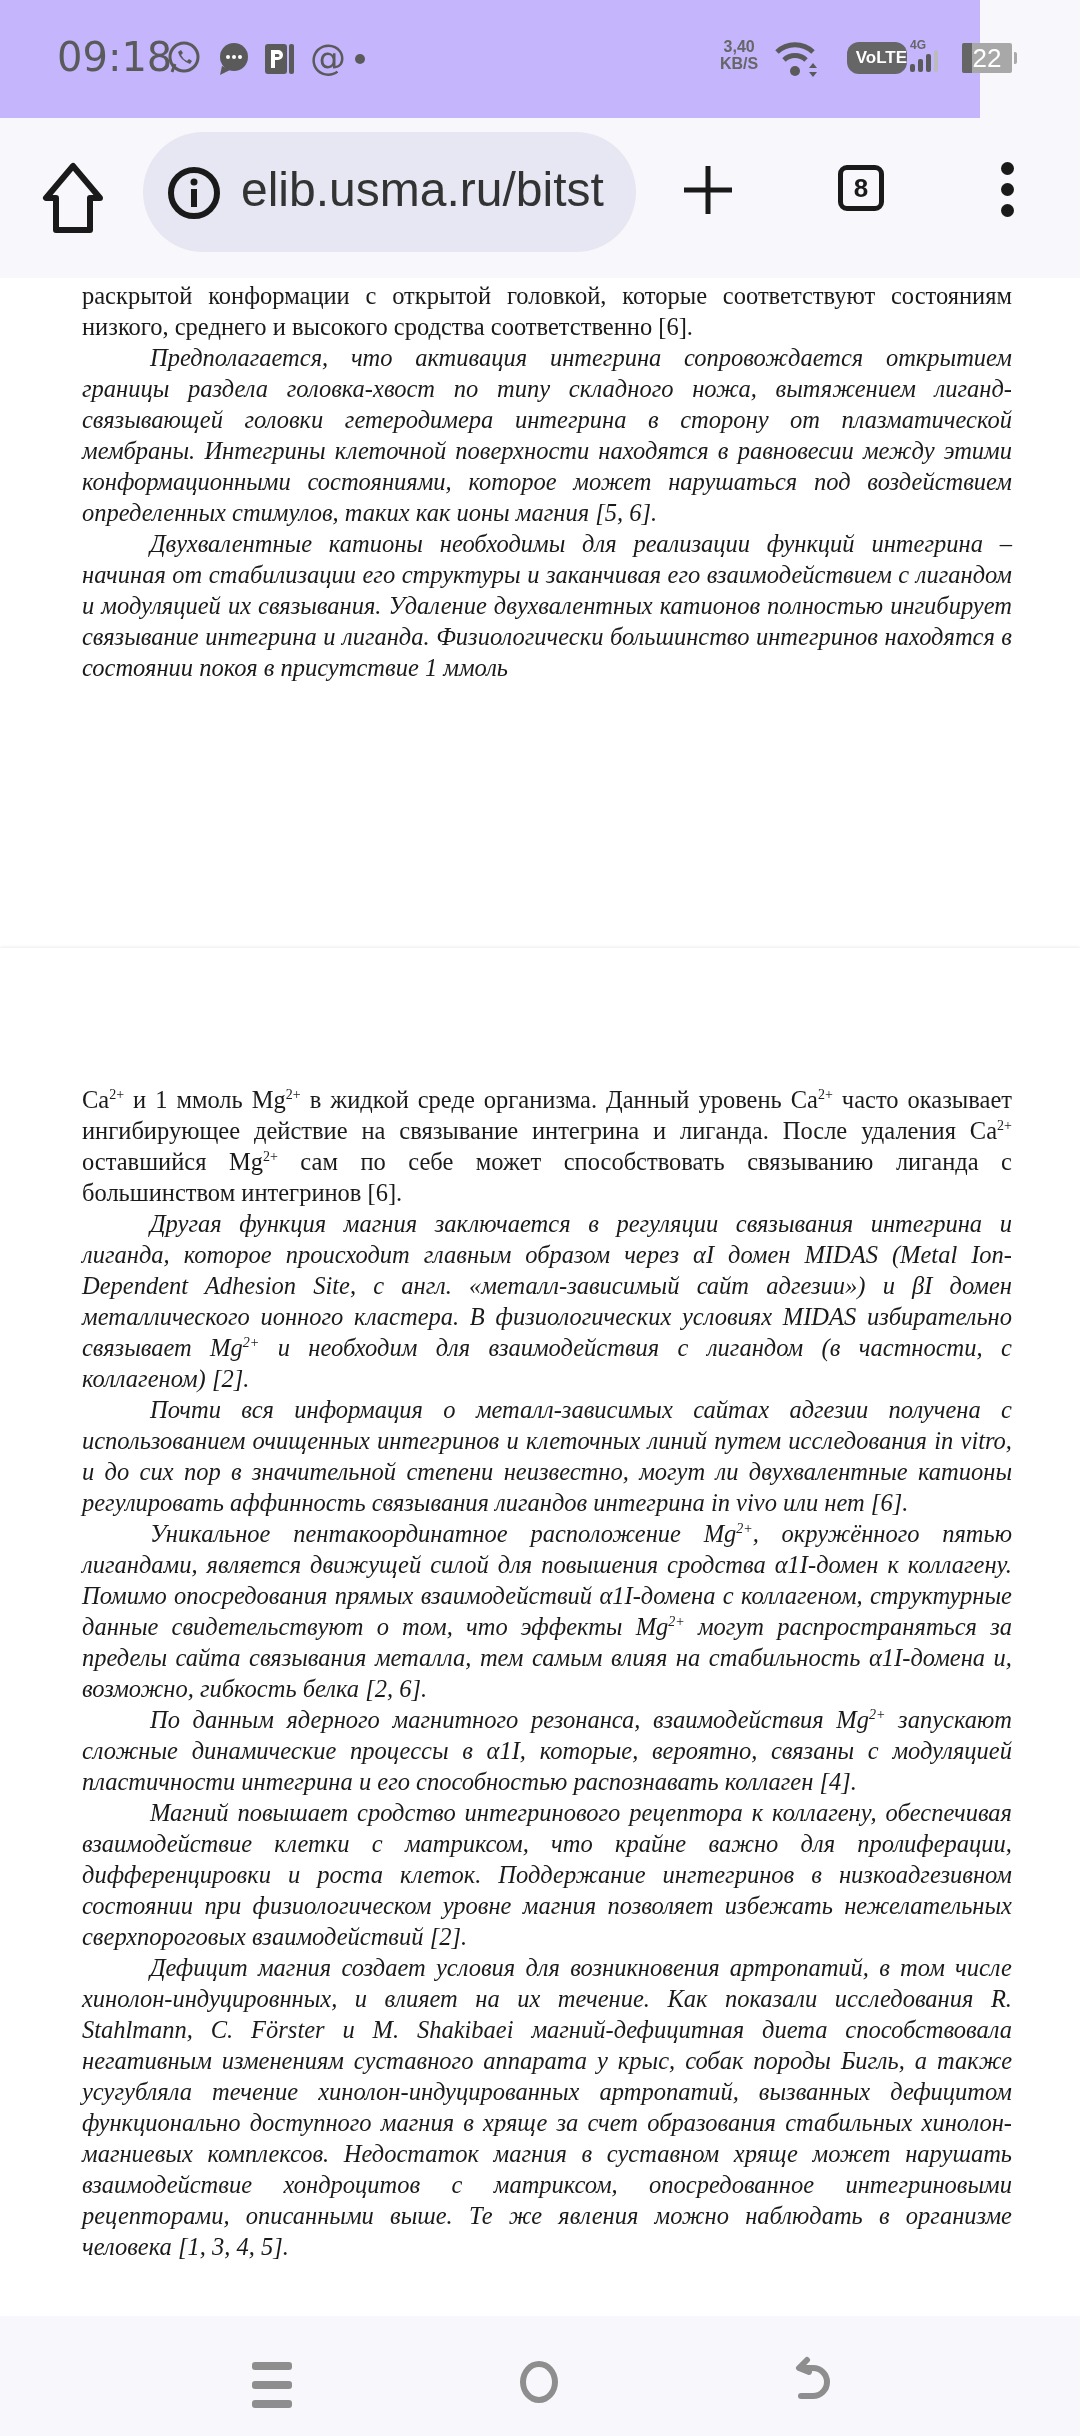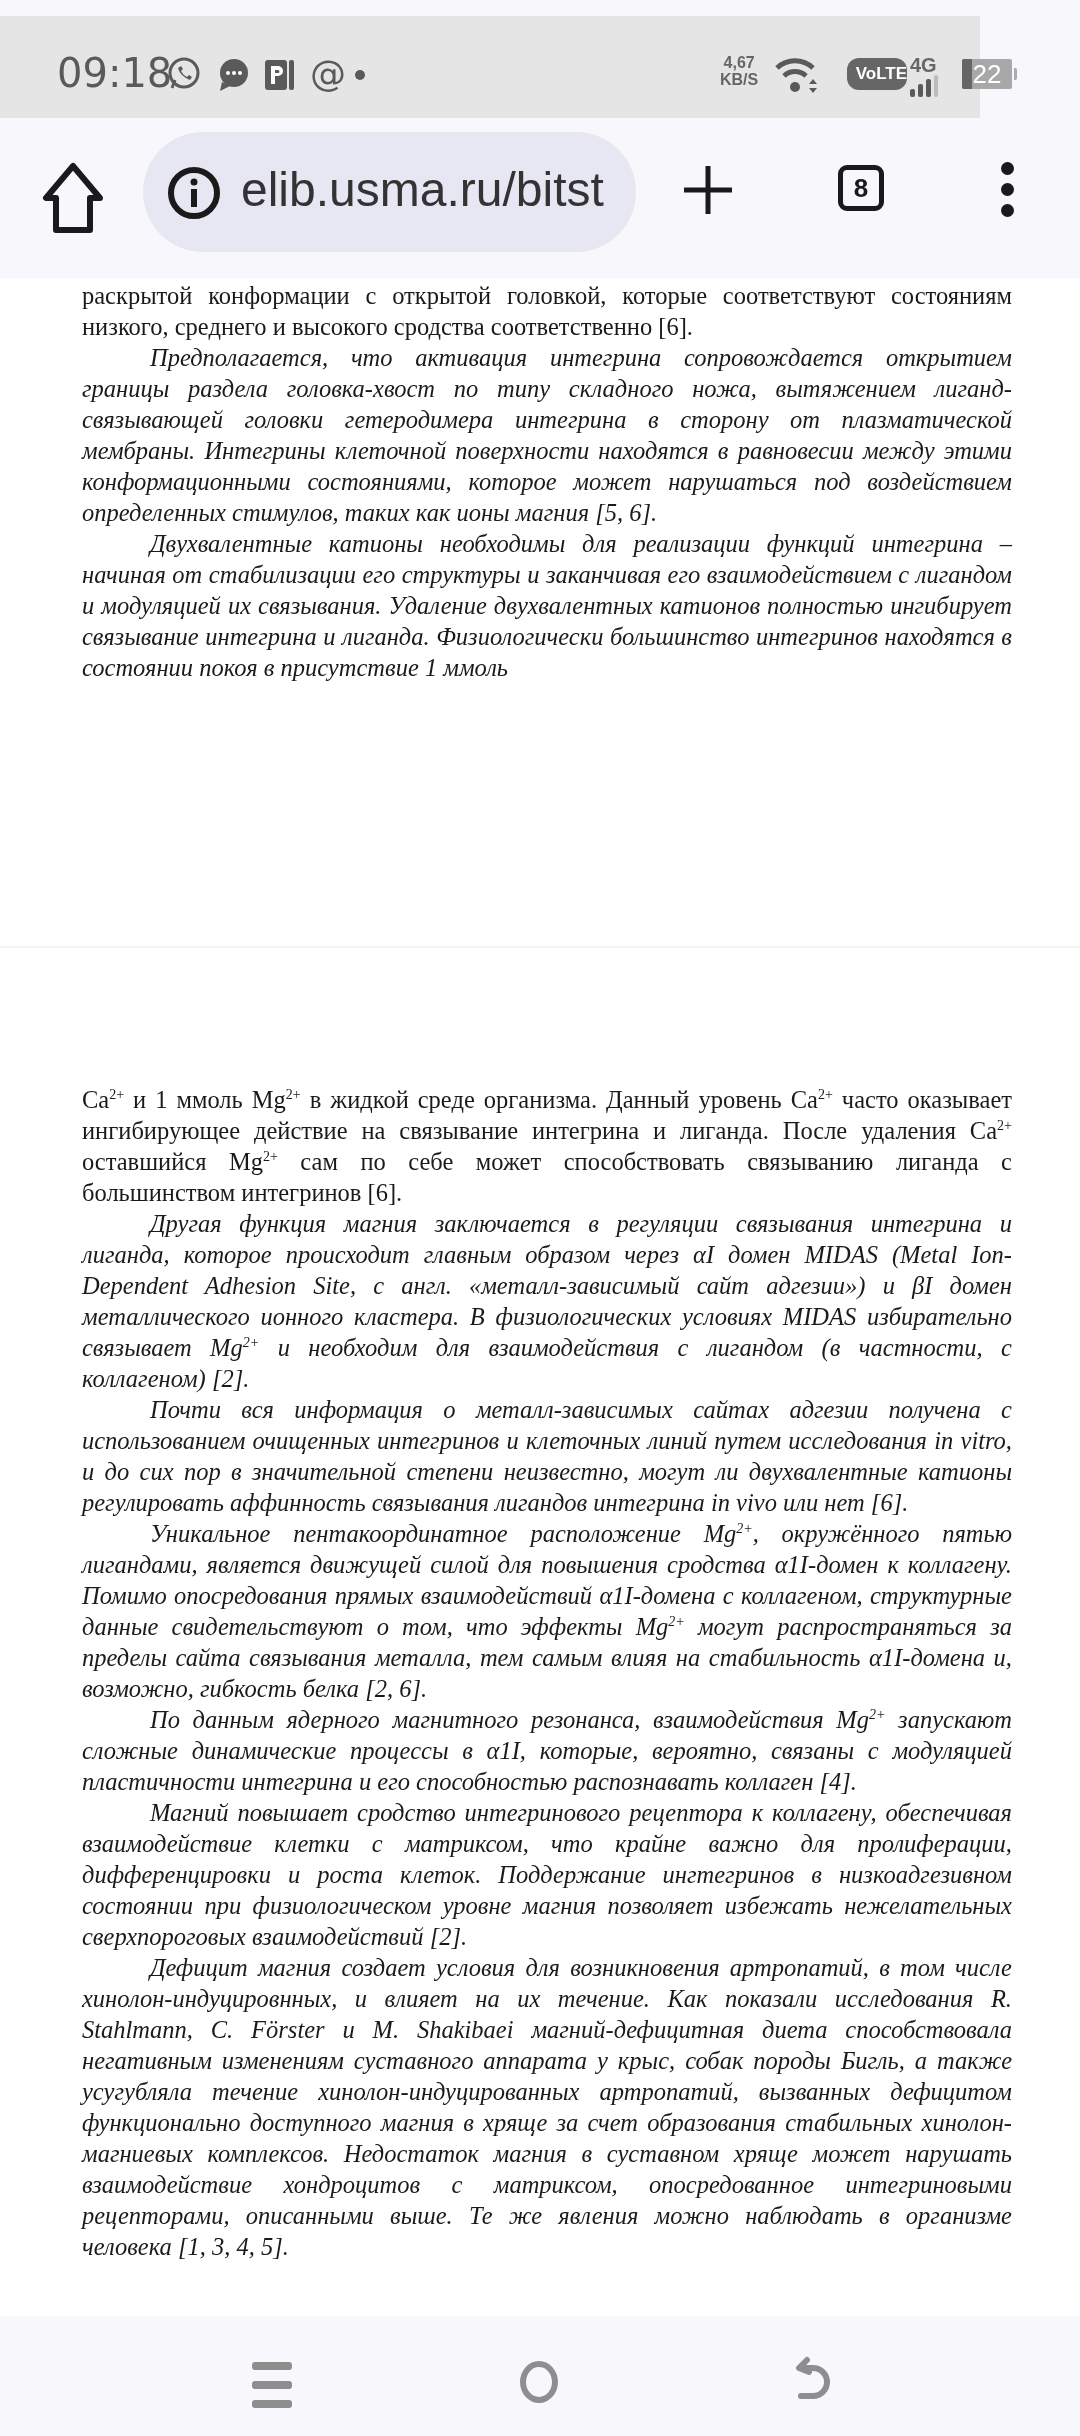--- a/index.html
+++ b/index.html
@@ -3,38 +3,38 @@
 <meta charset="utf-8">
 <style>
   html, body { margin: 0; padding: 0; }
   body {
     width: 1080px; height: 2436px; overflow: hidden; position: relative;
     background: #f8f8fc;
     font-family: "Liberation Sans", sans-serif;
   }
   
   .statusbar {
-    position: absolute; left: 0; top: 16px; width: 980px; height: 118px;
-    background: #e5e5e5; color: #555;
+    position: absolute; left: 0; top: 0; width: 980px; height: 118px;
+    background: #c4b5fd; color: #555;
   }
   .sb-time {
     position: absolute; left: 57px; top: 34px; font-size: 40px; color: #5a5a5a;
     font-family: "DejaVu Sans", sans-serif; letter-spacing: 0px;
   }
   .sb-icon { position: absolute; top: 40px; }
   .speed {
     position: absolute; left: 720px; top: 38px; font-size: 16px; line-height: 17px;
     font-weight: bold; color: #666; text-align: center;
   }
   .volte {
     position: absolute; left: 835px; top: 42px; width: 60px; height: 32px;
     background: #666; color: #fff; border-radius: 12px;
     font-size: 17px; font-weight: bold; text-align: right; line-height: 32px; margin-left: 12px;
   }
-  .net4g { position: absolute; left: 910px; top: 38px; font-size: 20px; font-weight: bold; color: #666; }
+  .net4g { position: absolute; left: 910px; top: 38px; font-size: 12px; font-weight: bold; color: #666; }
   .battery {
     position: absolute; left: 962px; top: 43px; width: 50px; height: 30px;
     background: #a8a8a8; border-radius: 2px; color: #fff;
     font-size: 26px; text-align: center; line-height: 30px; overflow: hidden;
   }
   .battery .fill { position: absolute; left: 0; top: 0; bottom: 0; width: 10px; background: #666; }
   .battery span { position: relative; }
   .battery-nub { position: absolute; left: 1014px; top: 52px; width: 3px; height: 12px; background: #aaa; border-radius: 0 2px 2px 0; }
 
   
@@ -126,21 +126,21 @@
     <path d="M6 8 h7 a5 5 0 0 1 0 10 h-3 v8 h-4z M10 12 v3 h3 a1.5 1.5 0 0 0 0-3z" fill="#fff"></path>
   </svg>
   <svg class="sb-icon" style="left:310px;top:40px" width="36" height="38" viewBox="0 0 36 38">
     <text x="18" y="30" text-anchor="middle" font-size="36" font-family="DejaVu Sans, sans-serif" fill="#5a5a5a">@</text>
   </svg>
   <svg class="sb-icon" style="left:354px;top:53px" width="12" height="12" viewBox="0 0 12 12">
     <circle cx="6" cy="6" r="5" fill="#5a5a5a"></circle>
   </svg>
 
   <div class="speed">
-    <div>4,67</div>
+    <div>3,40</div>
     <div>KB/S</div>
   </div>
   <svg class="sb-icon" style="left:775px;top:40px" width="46" height="38" viewBox="0 0 46 38">
     <path d="M2 12 a26 26 0 0 1 36 0" fill="none" stroke="#5a5a5a" stroke-width="5"></path>
     <path d="M9 20 a16 16 0 0 1 22 0" fill="none" stroke="#5a5a5a" stroke-width="5"></path>
     <circle cx="20" cy="31" r="5" fill="#5a5a5a"></circle>
     <path d="M38 23 l4 5 h-8z M38 37 l4-5 h-8z" fill="#5a5a5a"></path>
   </svg>
   <div class="volte">VoLTE</div>
   <div class="net4g">

